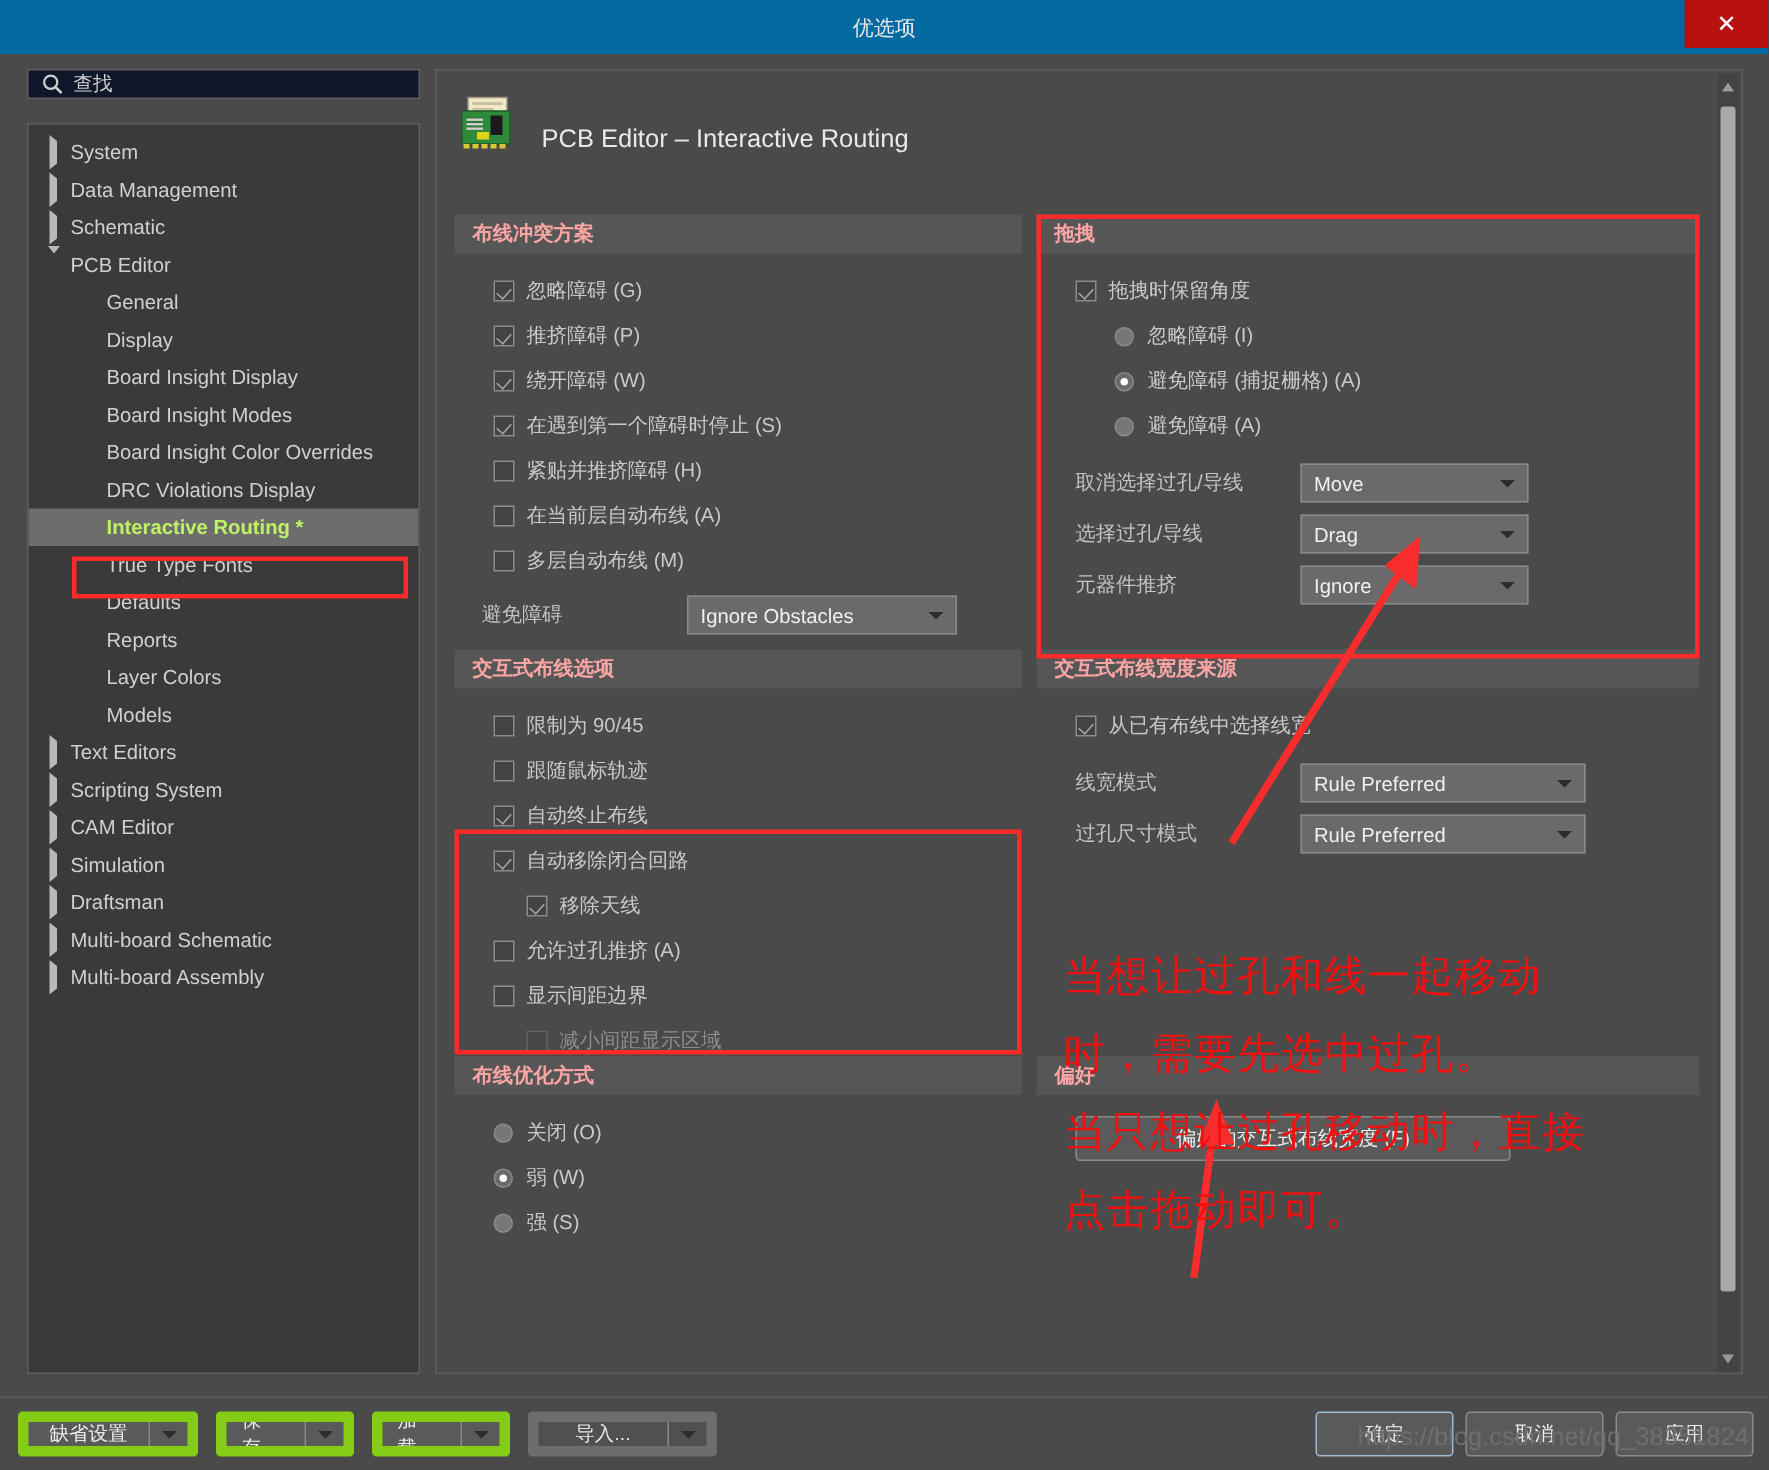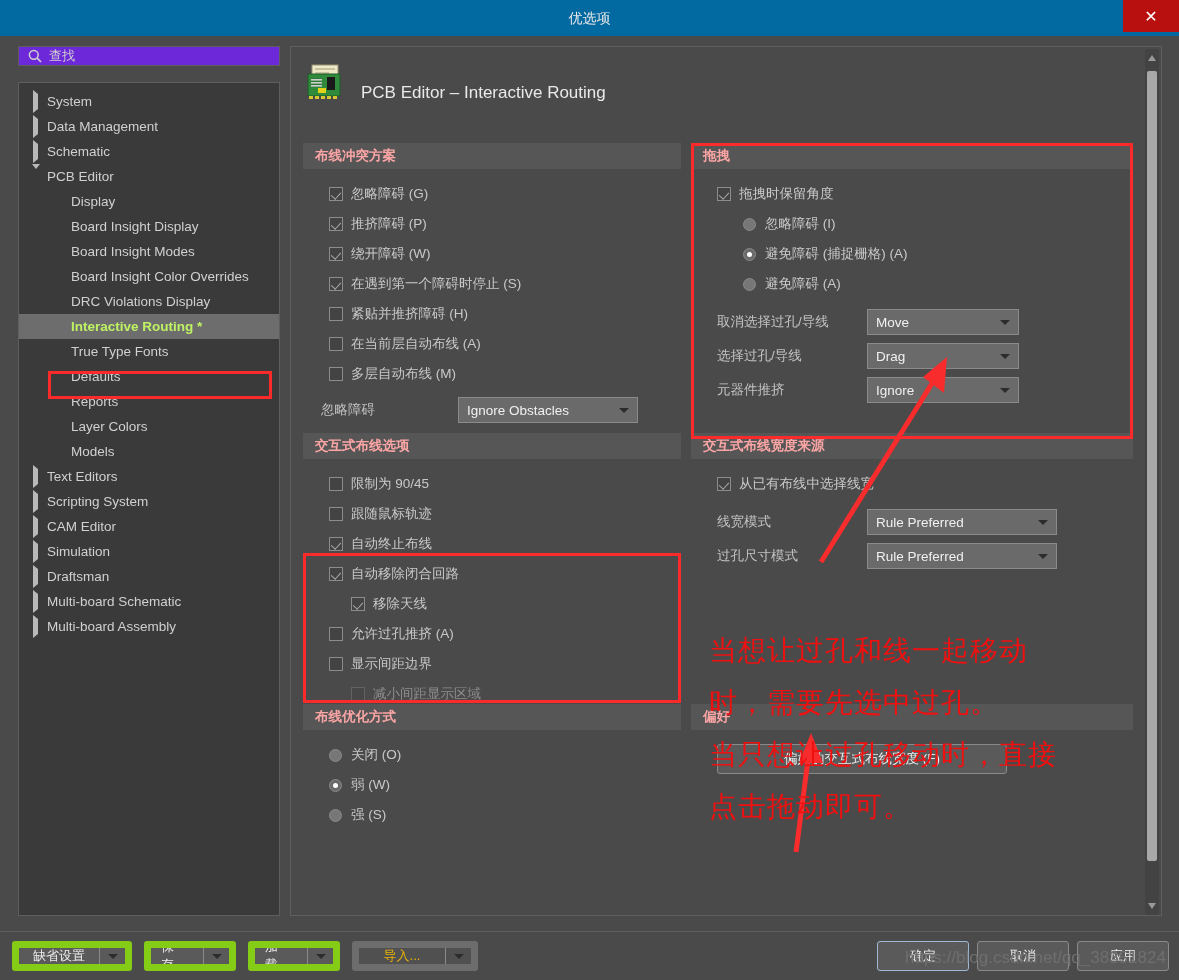--- a/index.html
+++ b/index.html
@@ -32,21 +32,21 @@
     cursor: pointer;
   }
   
   .body-area {
     position: absolute; left: 0; top: 36px; width: 1179px; height: 895px;
     background: #4a4a4a;
   }
   
   .search-box {
     position: absolute; left: 18px; top: 10px; width: 262px; height: 20px;
-    background: #6d28d9; border: 1px solid #5e5e5e;
+    background: #0f172a; border: 1px solid #5e5e5e;
     display: flex; align-items: center; padding-left: 8px;
   }
   .search-icon { width: 16px; height: 16px; flex: 0 0 16px; margin-right: 6px; }
   .search-input-text { color: #cfcfcf; font-size: 13px; }
   .tree {
     position: absolute; left: 18px; top: 46px; width: 262px; height: 834px;
     background: #3a3a3a; border: 1px solid #5e5e5e;
     padding-top: 6px; overflow: hidden;
   }
   .tree-item {
@@ -178,21 +178,21 @@
   .split-btn .arrowpart {
     width: 26px; border-left: 1px solid #8a8a8a;
     display: flex; align-items: center; justify-content: center;
   }
   .split-btn .arrowpart i {
     width: 0; height: 0; border-top: 5px solid #2c2c2c;
     border-left: 5px solid transparent; border-right: 5px solid transparent;
     display: block;
   }
   .split-btn.disabled { background: #505050; border-color: #6d6d6d; }
-  .split-btn.disabled .main { color: #eab308; }
+  .split-btn.disabled .main { color: #e5e5e5; }
   .foot-btn {
     position: absolute; height: 30px; width: 92px;
     border: 1px solid #8a8a8a; border-radius: 3px; background: #5a5a5a;
     color: #ededed; font-size: 13px;
     display: flex; align-items: center; justify-content: center;
     cursor: pointer;
   }
   .foot-btn.primary { border-color: #9db7d4; }
   .watermark {
     position: absolute; left: 905px; top: 948px;
@@ -231,20 +231,23 @@
           <span class="tw"><i class="arrow-right"></i></span>
           <span>Data Management</span>
         </div>
         <div class="tree-item lvl0">
           <span class="tw"><i class="arrow-right"></i></span>
           <span>Schematic</span>
         </div>
         <div class="tree-item lvl0">
           <span class="tw"><i class="arrow-down"></i></span>
           <span>PCB Editor</span>
+        </div>
+        <div class="tree-item lvl1">
+          <span>General</span>
         </div>
         <div class="tree-item lvl1">
           <span>Display</span>
         </div>
         <div class="tree-item lvl1">
           <span>Board Insight Display</span>
         </div>
         <div class="tree-item lvl1">
           <span>Board Insight Modes</span>
         </div>
@@ -354,21 +357,21 @@
             <div class="row" style="padding-left: 26px;">
               <span class="cb"></span>
               <span>在当前层自动布线 (A)</span>
             </div>
             <div class="row" style="padding-left: 26px;">
               <span class="cb"></span>
               <span>多层自动布线 (M)</span>
             </div>
           </div>
         <div class="row" style="padding-left:18px;">
-          <span class="lbl" style="width:137px;">忽略障碍</span>
+          <span class="lbl" style="width:137px;">避免障碍</span>
           <span class="dd" style="width:180px;">
             <span>Ignore Obstacles</span>
             <i class="caret"></i>
           </span>
         </div>
       </div>
 
       <div class="group" style="left:12px; top:386px; width:378px;">
         <div class="group-head">交互式布线选项</div>
         <div class="group-body" id="iro-list">

